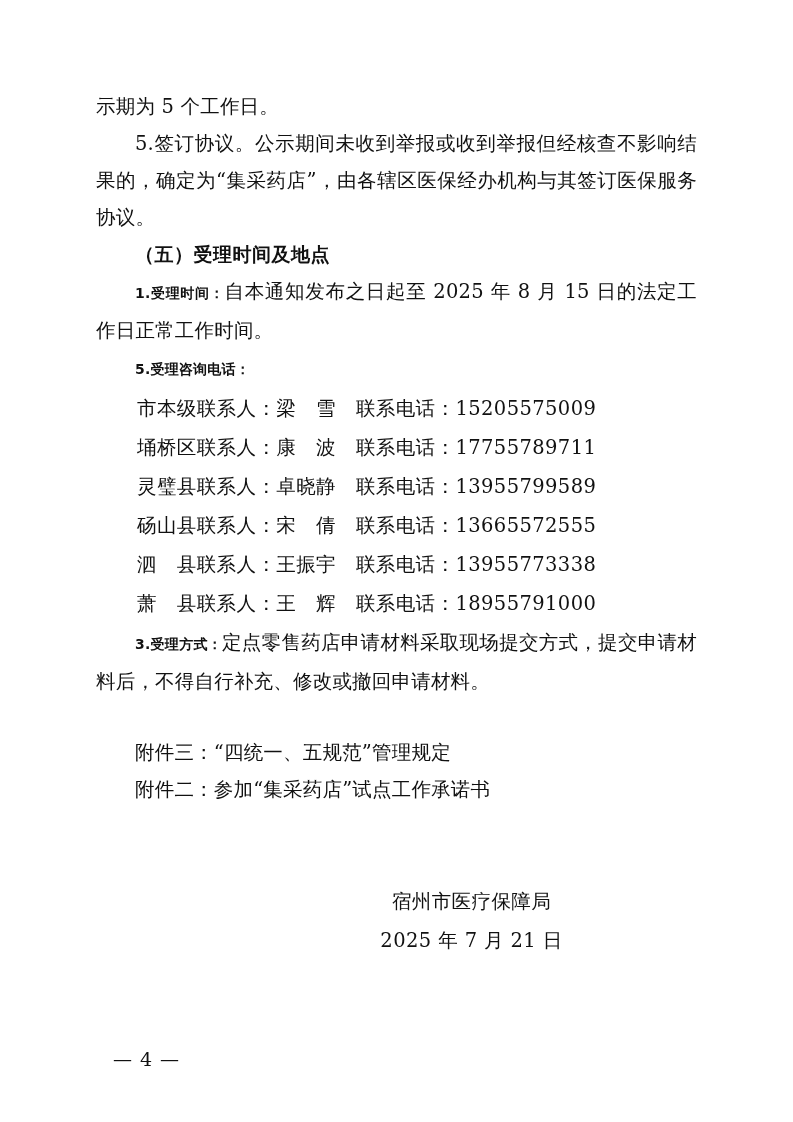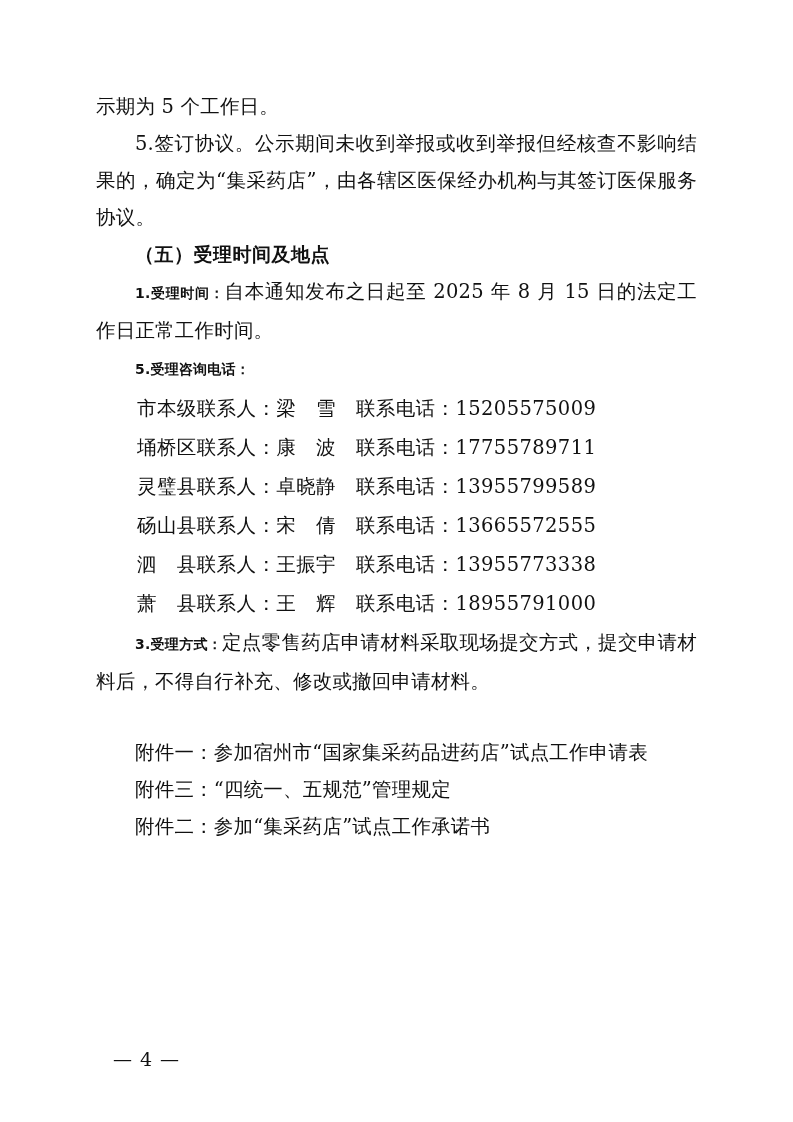--- a/index.html
+++ b/index.html
@@ -105,23 +105,26 @@
     <p class="contact-line">埇桥区联系人：康　波　联系电话：17755789711</p>
     <p class="contact-line">灵璧县联系人：卓晓静　联系电话：13955799589</p>
     <p class="contact-line">砀山县联系人：宋　倩　联系电话：13665572555</p>
     <p class="contact-line">泗　县联系人：王振宇　联系电话：13955773338</p>
     <p class="contact-line">萧　县联系人：王　辉　联系电话：18955791000</p>
 
     <p class="para-indent"><span class="inline-bold">3.受理方式：</span><span>定点零售药店申请材料采取现场提交方式，提交申请材料后，不得自行补充、修改或撤回申请材料。</span></p>
 
     <div class="spacer-md"></div>
 
-    <p class="attach-line">附件一：参加宿州市“国家集采药品进药店”试点工作申请表</p>
     <p class="attach-line">附件三：“四统一、五规范”管理规定</p>
     <p class="attach-line">附件二：参加“集采药店”试点工作承诺书</p>
 
+    <div class="signature-block">
+      <p class="sig-line">宿州市医疗保障局</p>
+      <p class="sig-line">2025 年 7 月 21 日</p>
+    </div>
 
   </div>
 
   <div class="page-number">
     <span class="page-number-inner">— 4 —</span>
   </div>
 </div>
 
 </body></html>

